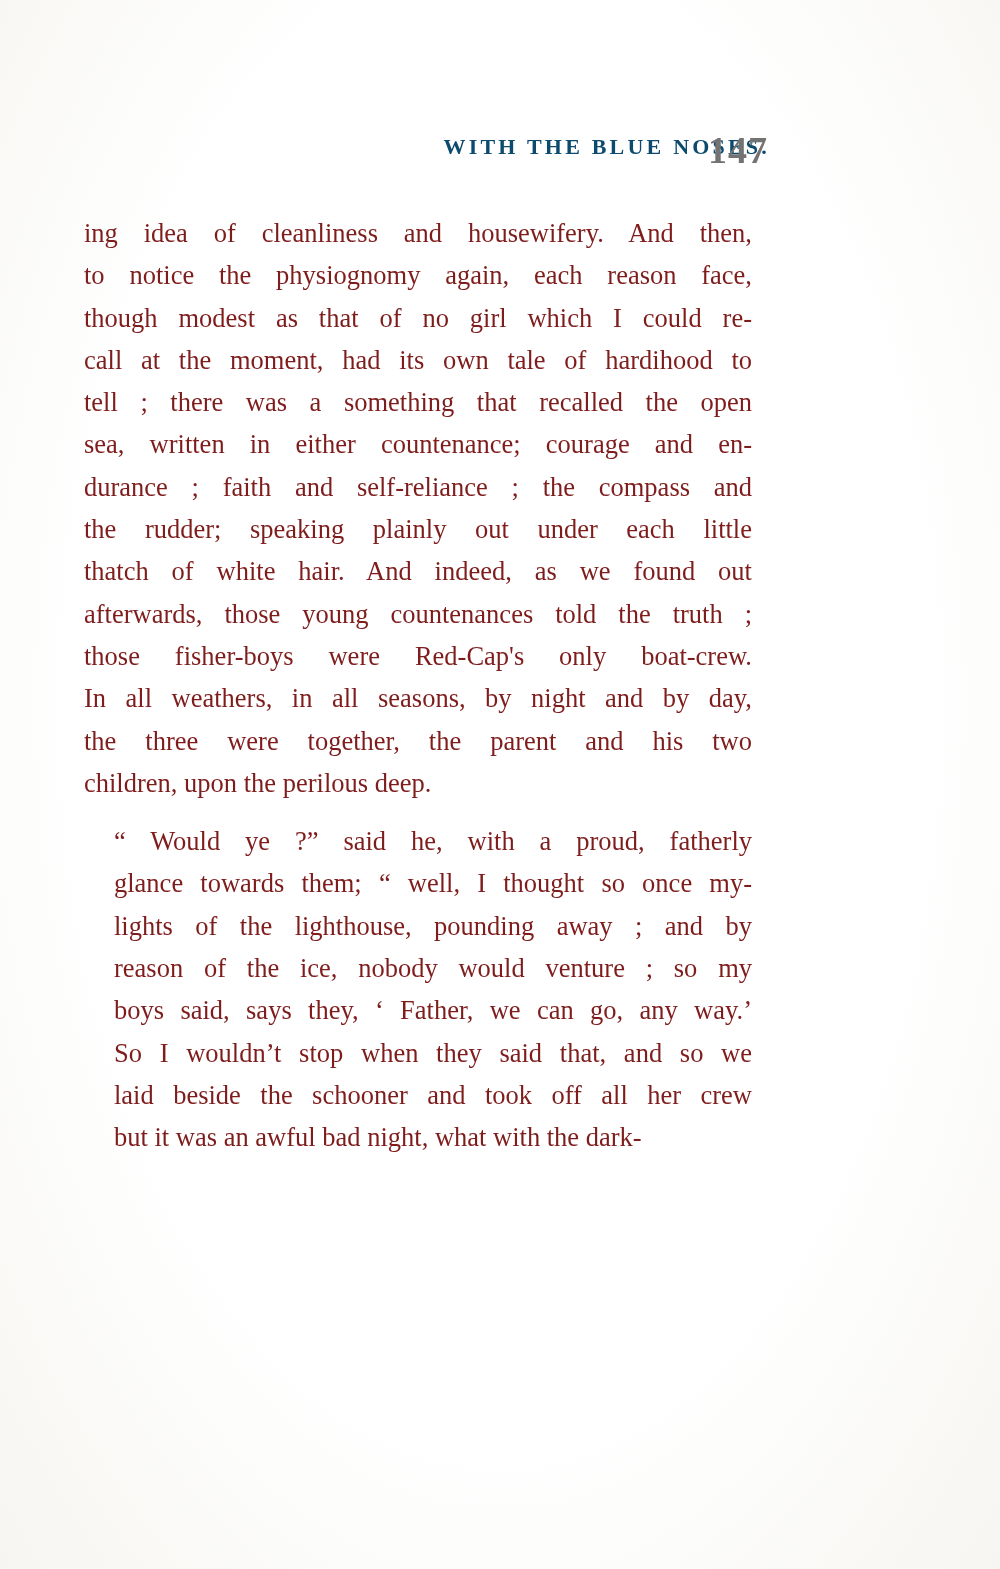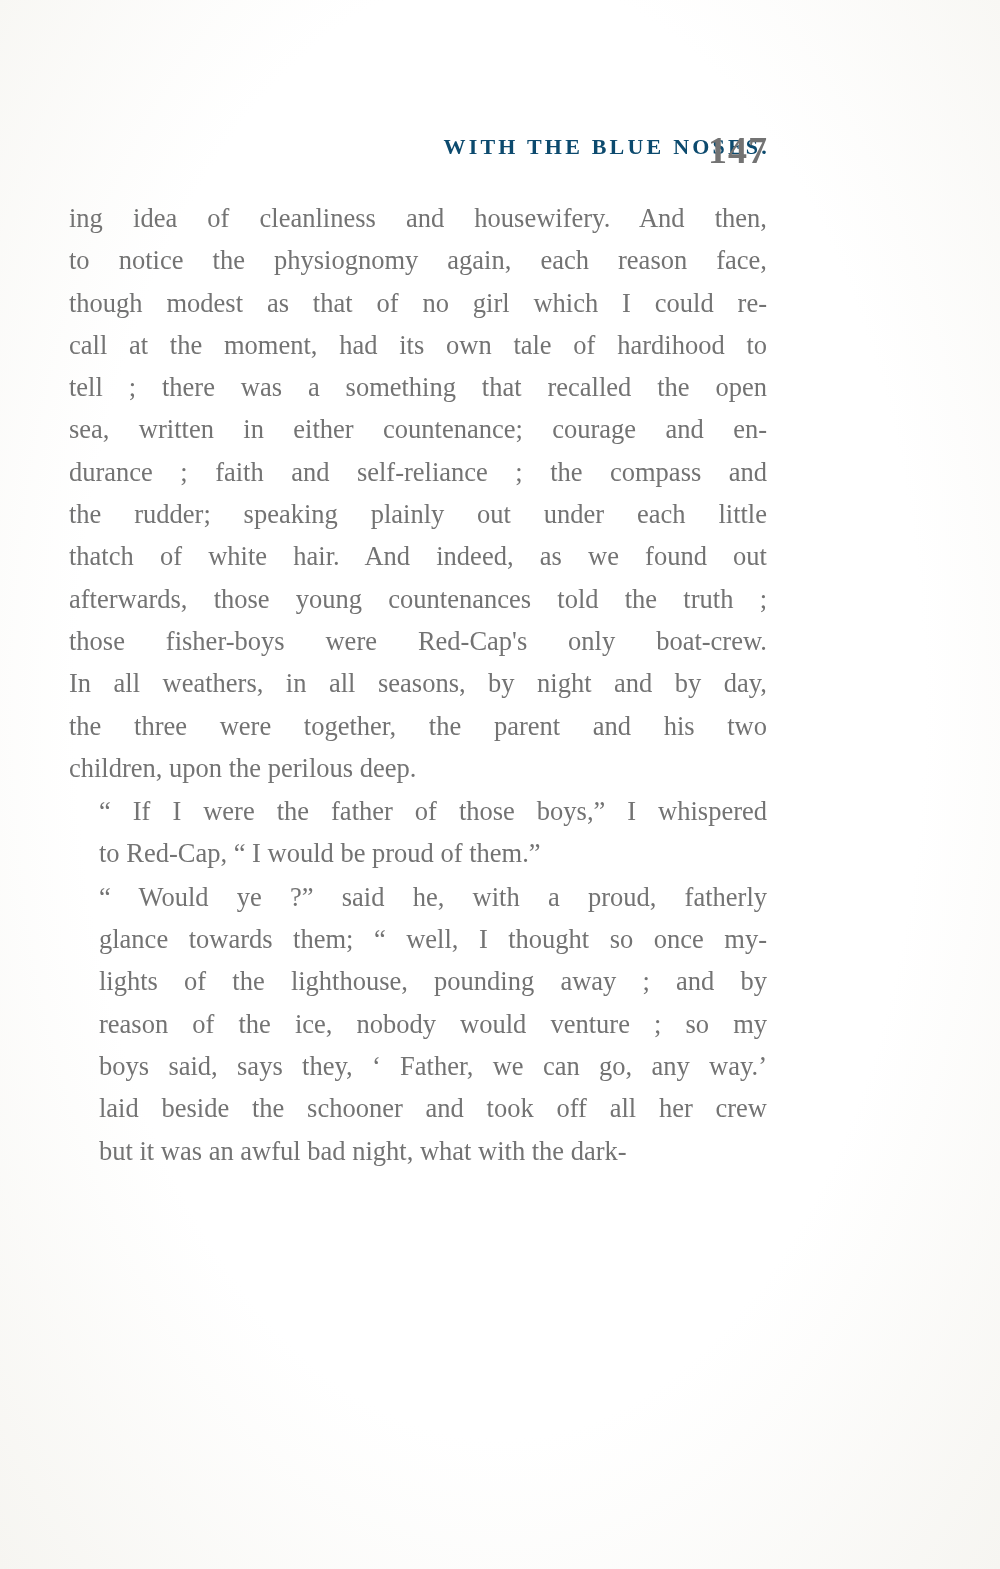--- a/index.html
+++ b/index.html
@@ -52,26 +52,26 @@
     color: #737373;
     letter-spacing: 1px;
   }
   .text-block {
     position: absolute;
     top: 196px;
     left: 68px;
     width: 700px;
   }
   .para {
-    margin: 1px;
+    margin: 16px;
     font-size: 26.5px;
     line-height: 42.3px;
     text-align: justify;
     text-justify: inter-word;
-    color: #737373;
+    color: #7f1d1d;
   }
   .para.indent {
     text-indent: 30px;
   }
   .para + .para {
     margin-top: 0;
   }
   .line {
     display: block;
     white-space: nowrap;
@@ -103,28 +103,25 @@
         <span class="line stretch">sea, written in either countenance; courage and en-</span>
         <span class="line stretch">durance ; faith and self-reliance ; the compass and</span>
         <span class="line stretch">the rudder; speaking plainly out under each little</span>
         <span class="line stretch">thatch of white hair.   And indeed, as we found out</span>
         <span class="line stretch">afterwards, those young countenances told the truth ;</span>
         <span class="line stretch">those fisher-boys were Red-Cap's only boat-crew.</span>
         <span class="line stretch">In all weathers, in all seasons, by night and by day,</span>
         <span class="line stretch">the three were together, the parent and his two</span>
         <span class="line">children, upon the perilous deep.</span>
       </p>
-    <p class="para indent" id="p2">
-        <span class="line stretch" style="text-indent: 30px;">“ If I were the father of those boys,” I whispered</span>
-        <span class="line">to Red-Cap, “ I would be proud of them.”</span>
-      </p>
     <p class="para indent" id="p3">
         <span class="line stretch" style="text-indent: 30px;">“ Would ye ?” said he, with a proud, fatherly</span>
         <span class="line stretch">glance towards them; “ well, I thought so once my-</span>
         <span class="line stretch">lights of the lighthouse, pounding away ; and by</span>
         <span class="line stretch">reason of the ice, nobody would venture ; so my</span>
         <span class="line stretch">boys said, says they, ‘ Father, we can go, any way.’</span>
+        <span class="line stretch">So I wouldn’t stop when they said that, and so we</span>
         <span class="line stretch">laid beside the schooner and took off all her crew</span>
         <span class="line">but it was an awful bad night, what with the dark-</span>
       </p>
 
   </div>
 </div>
 
 </body></html>

